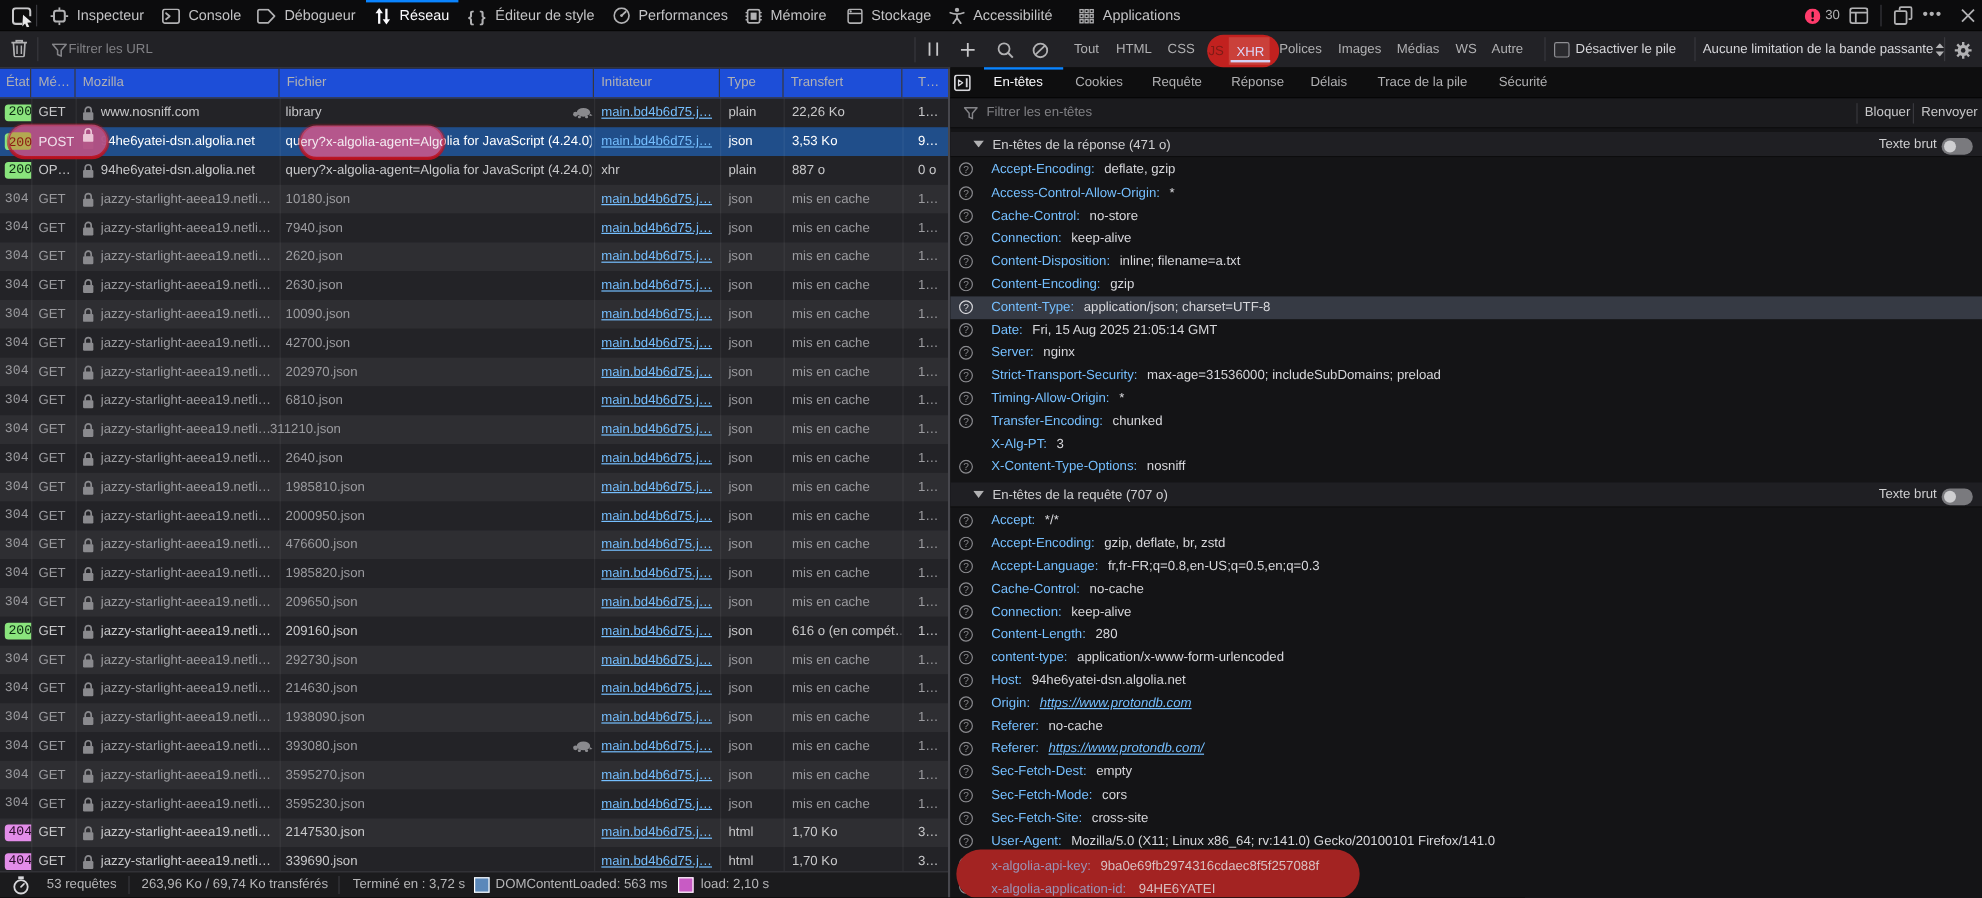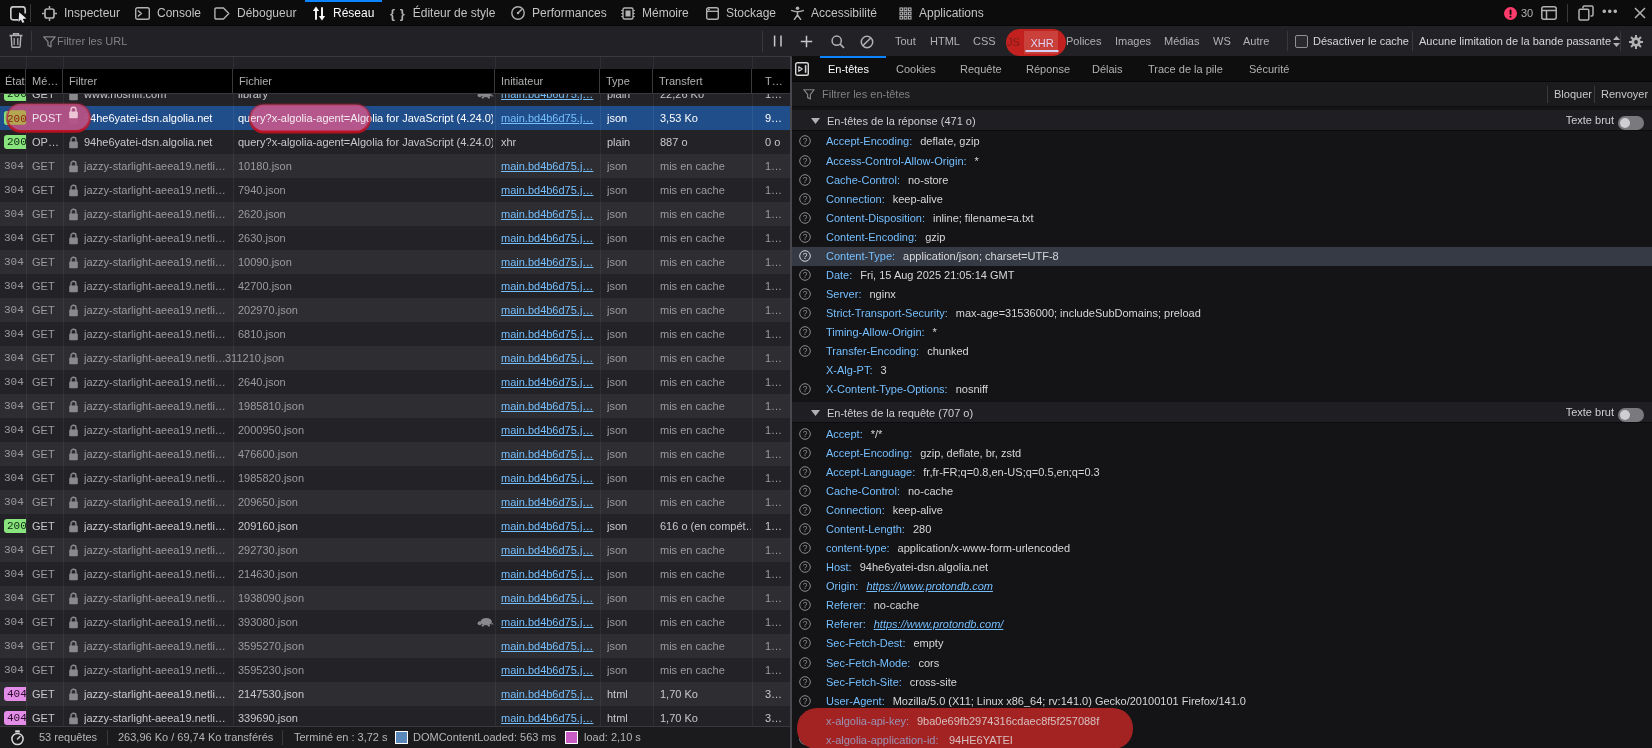--- a/index.html
+++ b/index.html
@@ -18,21 +18,21 @@
   .vsep { position:absolute; background:#38383d; width:1px; }
 
   
   #toolbar2 { position:absolute; left:0; top:26px; width:1652px; height:31px; background:#222226;
     border-bottom:1px solid #3a3a3e; }
   .fbtn { position:absolute; top:0; height:30px; display:flex; align-items:center;
     color:#b1b1b3; font-size:11px; }
 
   
   #table { position:absolute; left:0; top:57px; width:790px; height:669px; background:#232327; overflow:hidden; }
-  #thead { position:absolute; left:0; top:12px; width:790px; height:25px; background:#000000;
+  #thead { position:absolute; left:0; top:0; width:790px; height:25px; background:#1d4ed8;
     border-bottom:1px solid #3a3a3e; color:#b1b1b3; }
   .hc { position:absolute; top:0; height:24px; line-height:24px; padding-left:6px;
     border-right:1px solid #38383d; overflow:hidden; white-space:nowrap; }
   .row { position:absolute; left:0; width:790px; height:24px; }
   .row.odd  { background:#232327; }
   .row.even { background:#2e2e32; }
   .row.sel  { background:#204e8a; color:#fff; }
   .cell { position:absolute; top:0; height:24px; line-height:24px; overflow:hidden;
     white-space:nowrap; color:#c8c8ca; }
   .sel .cell { color:#fff; }
@@ -224,21 +224,21 @@
     <div class="fbtn" style="left:930px">HTML</div>
     <div class="fbtn" style="left:973px">CSS</div>
     <div class="fbtn" style="left:1006px">JS</div>
     <div class="fbtn" style="left:1066px">Polices</div>
     <div class="fbtn" style="left:1115px">Images</div>
     <div class="fbtn" style="left:1164px">Médias</div>
     <div class="fbtn" style="left:1213px">WS</div>
     <div class="fbtn" style="left:1243px">Autre</div>
     <div class="vsep" style="left:1287px;top:5px;height:20px"></div>
     <div class="abs" style="left:1295px;top:9px;width:13px;height:13px;border:1px solid #8f8f94;border-radius:2px;background:#2a2a2e"></div>
-    <div class="fbtn" style="left:1313px;color:#d7d7db">Désactiver le cache</div>
+    <div class="fbtn" style="left:1313px;color:#d7d7db">Désactiver le pile</div>
     <div class="vsep" style="left:1412px;top:5px;height:20px"></div>
     <div class="fbtn" style="left:1419px;color:#d7d7db">Aucune limitation de la bande passante</div>
     <svg class="abs" style="left:1612px;top:10px" width="9" height="11" viewBox="0 0 9 11">
       <path d="M4.5 0 L8 4 H1 Z M4.5 11 L1 7 H8 Z" fill="#b1b1b3"></path>
     </svg>
     <div class="vsep" style="left:1620px;top:5px;height:20px"></div>
 
     <svg class="abs" style="left:1628px;top:8px" width="16" height="16" viewBox="0 0 16 16">
       <g fill="#b1b1b3">
           <circle cx="8" cy="8" r="4.7"></circle>
@@ -649,21 +649,21 @@
     <div class="colline" style="left:26px"></div>
     <div class="colline" style="left:63px"></div>
     <div class="colline" style="left:233px"></div>
     <div class="colline" style="left:495px"></div>
     <div class="colline" style="left:600px"></div>
     <div class="colline" style="left:653px"></div>
     <div class="colline" style="left:752px"></div>
   <div id="thead">
         <div class="hc" style="left:0;width:26px;padding-left:5px;border-right:none">État</div>
         <div class="hc" style="left:26px;width:37px">Mé…</div>
-        <div class="hc" style="left:63px;width:170px">Filtrer</div>
+        <div class="hc" style="left:63px;width:170px">Mozilla</div>
         <div class="hc" style="left:233px;width:262px">Fichier</div>
         <div class="hc" style="left:495px;width:105px">Initiateur</div>
         <div class="hc" style="left:600px;width:53px">Type</div>
         <div class="hc" style="left:653px;width:99px">Transfert</div>
         <div class="hc" style="left:752px;width:38px;padding-left:13px;border-right:none">T…</div>
         <div class="abs" style="left:0;top:0;width:26px;height:24px;border-right:1px solid #38383d"></div>
       </div>
   </div>
   <div id="statusbar">
     <svg class="abs" style="left:10px;top:3px" width="15" height="16" viewBox="0 0 15 16">

